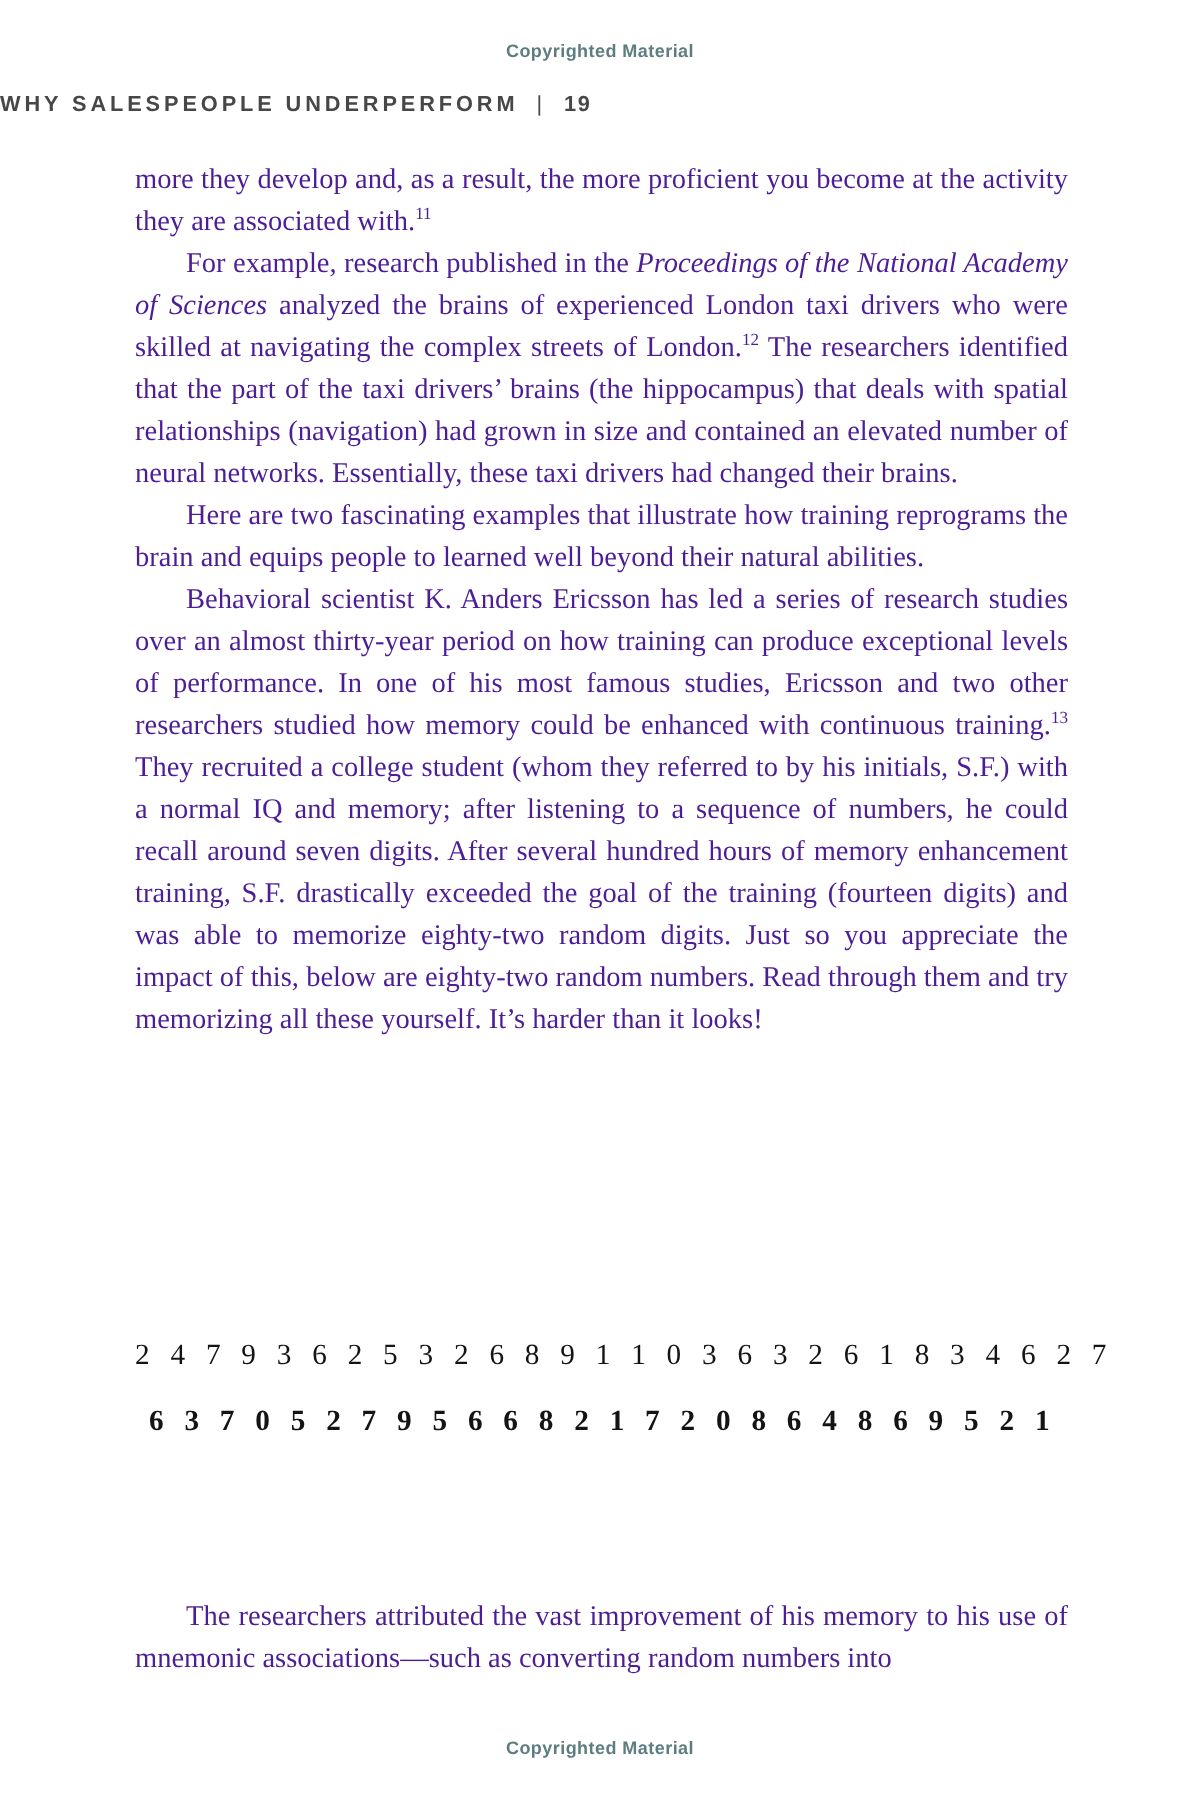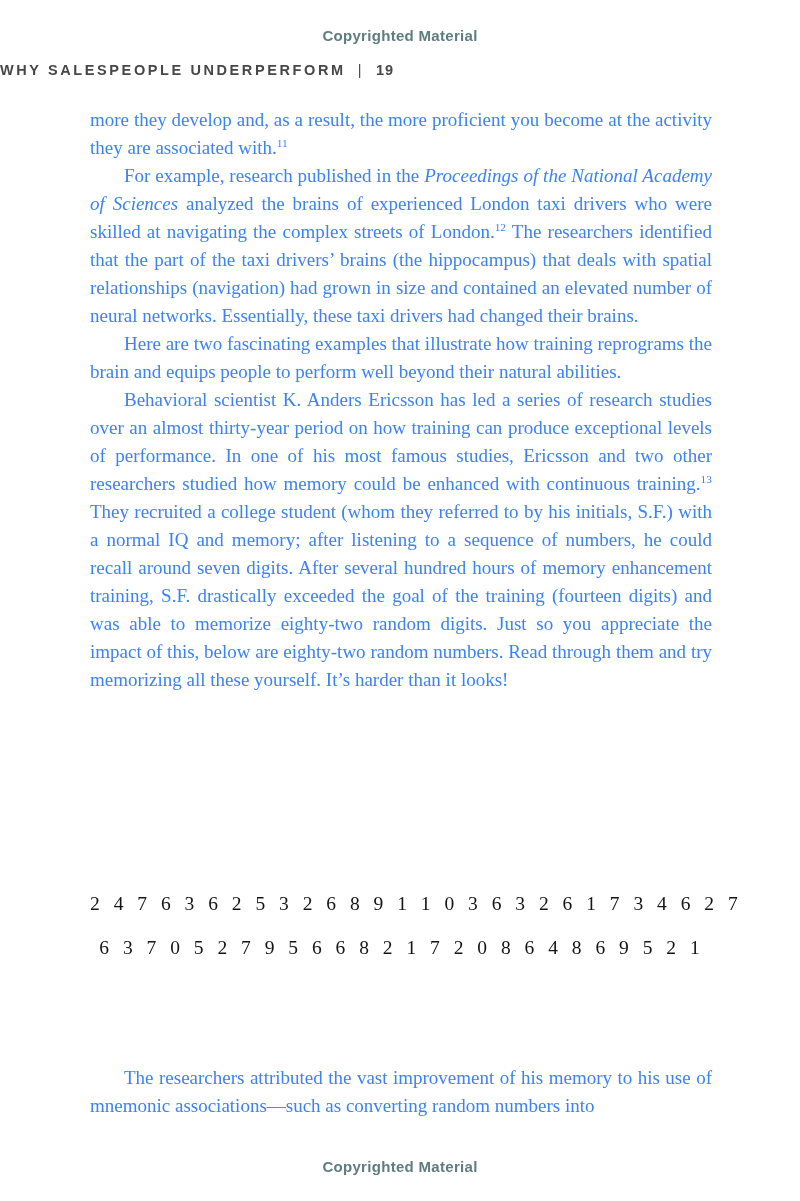--- a/index.html
+++ b/index.html
@@ -17,21 +17,21 @@
     font-family: "Liberation Serif", serif;
     color: #161616;
   }
   .copyright {
     position: absolute;
     left: 0;
     width: 100%;
     text-align: center;
     font-family: "Liberation Sans", sans-serif;
     font-weight: bold;
-    font-size: 15px;
+    font-size: 12px;
     letter-spacing: 0.3px;
     color: #5d7d80;
   }
   .copyright.top { top: 27px; }
   .copyright.bottom { top: 1158px; }
   .running-header {
     position: absolute;
     top: 62px;
     left: 0;
     width: 100%;
@@ -52,21 +52,21 @@
   .running-header .pagenum {
     letter-spacing: 1px;
   }
   .body-text {
     position: absolute;
     left: 90px;
     width: 622px;
     font-size: 19px;
     line-height: 28px;
     text-align: justify;
-    color: #3b82f6;
+    color: #4c1d95;
   }
   .body-text.before { top: 106px; }
   .body-text.after { top: 1036px; margin-top: 28px; }
   .para {
     margin: 0;
     padding: 0;
   }
   .para.indent { text-indent: 34px; }
   .para sup {
     font-size: 0.6em;
@@ -82,42 +82,42 @@
     text-align: center;
   }
   .num-line {
     font-size: 19.5px;
     letter-spacing: 3px;
     word-spacing: 3px;
     color: #141414;
     margin-bottom: 22px;
     white-space: nowrap;
   }
-  .num-line:last-child { margin-bottom: 0; }
+  .num-line:last-child { margin-bottom: 0; font-weight: bold; }
 </style>
 </head>
 <body>
 
 <div class="page">
 
   <div class="copyright top">Copyrighted Material</div>
 
   <div class="running-header">
     <span>WHY SALESPEOPLE UNDERPERFORM</span><span class="sep">|</span><span class="pagenum">19</span>
   </div>
 
   <div class="body-text before" id="paras-before">
       <p class="para"><span>more they develop and, as a result, the more proficient you become at the activity they are associated with.</span><sup>11</sup></p>
       <p class="para indent"><span>For example, research published in the </span><i>Proceedings of the National Academy of Sciences</i><span> analyzed the brains of experienced London taxi drivers who were skilled at navigating the complex streets of London.</span><sup>12</sup><span> The researchers identified that the part of the taxi drivers’ brains (the hippocampus) that deals with spatial relationships (navigation) had grown in size and contained an elevated number of neural networks. Essentially, these taxi drivers had changed their brains.</span></p>
-      <p class="para indent"><span>Here are two fascinating examples that illustrate how training reprograms the brain and equips people to perform well beyond their natural abilities.</span></p>
+      <p class="para indent"><span>Here are two fascinating examples that illustrate how training reprograms the brain and equips people to learned well beyond their natural abilities.</span></p>
       <p class="para indent"><span>Behavioral scientist K. Anders Ericsson has led a series of research studies over an almost thirty-year period on how training can produce exceptional levels of performance. In one of his most famous studies, Ericsson and two other researchers studied how memory could be enhanced with continuous training.</span><sup>13</sup><span> They recruited a college student (whom they referred to by his initials, S.F.) with a normal IQ and memory; after listening to a sequence of numbers, he could recall around seven digits. After several hundred hours of memory enhancement training, S.F. drastically exceeded the goal of the training (fourteen digits) and was able to memorize eighty-two random digits. Just so you appreciate the impact of this, below are eighty-two random numbers. Read through them and try memorizing all these yourself. It’s harder than it looks!</span></p>
     </div>
 
   <div class="numbers" id="number-lines">
-      <div class="num-line">2 4 7 6 3 6 2 5 3 2 6 8 9 1 1 0 3 6 3 2 6 1 7 3 4 6 2 7</div>
+      <div class="num-line">2 4 7 9 3 6 2 5 3 2 6 8 9 1 1 0 3 6 3 2 6 1 8 3 4 6 2 7</div>
       <div class="num-line">6 3 7 0 5 2 7 9 5 6 6 8 2 1 7 2 0 8 6 4 8 6 9 5 2 1</div>
     </div>
 
   <div class="body-text after" id="paras-after">
       <p class="para indent"><span>The researchers attributed the vast improvement of his memory to his use of mnemonic associations—such as converting random numbers into</span></p>
     </div>
 
   <div class="copyright bottom">Copyrighted Material</div>
 
 </div>

